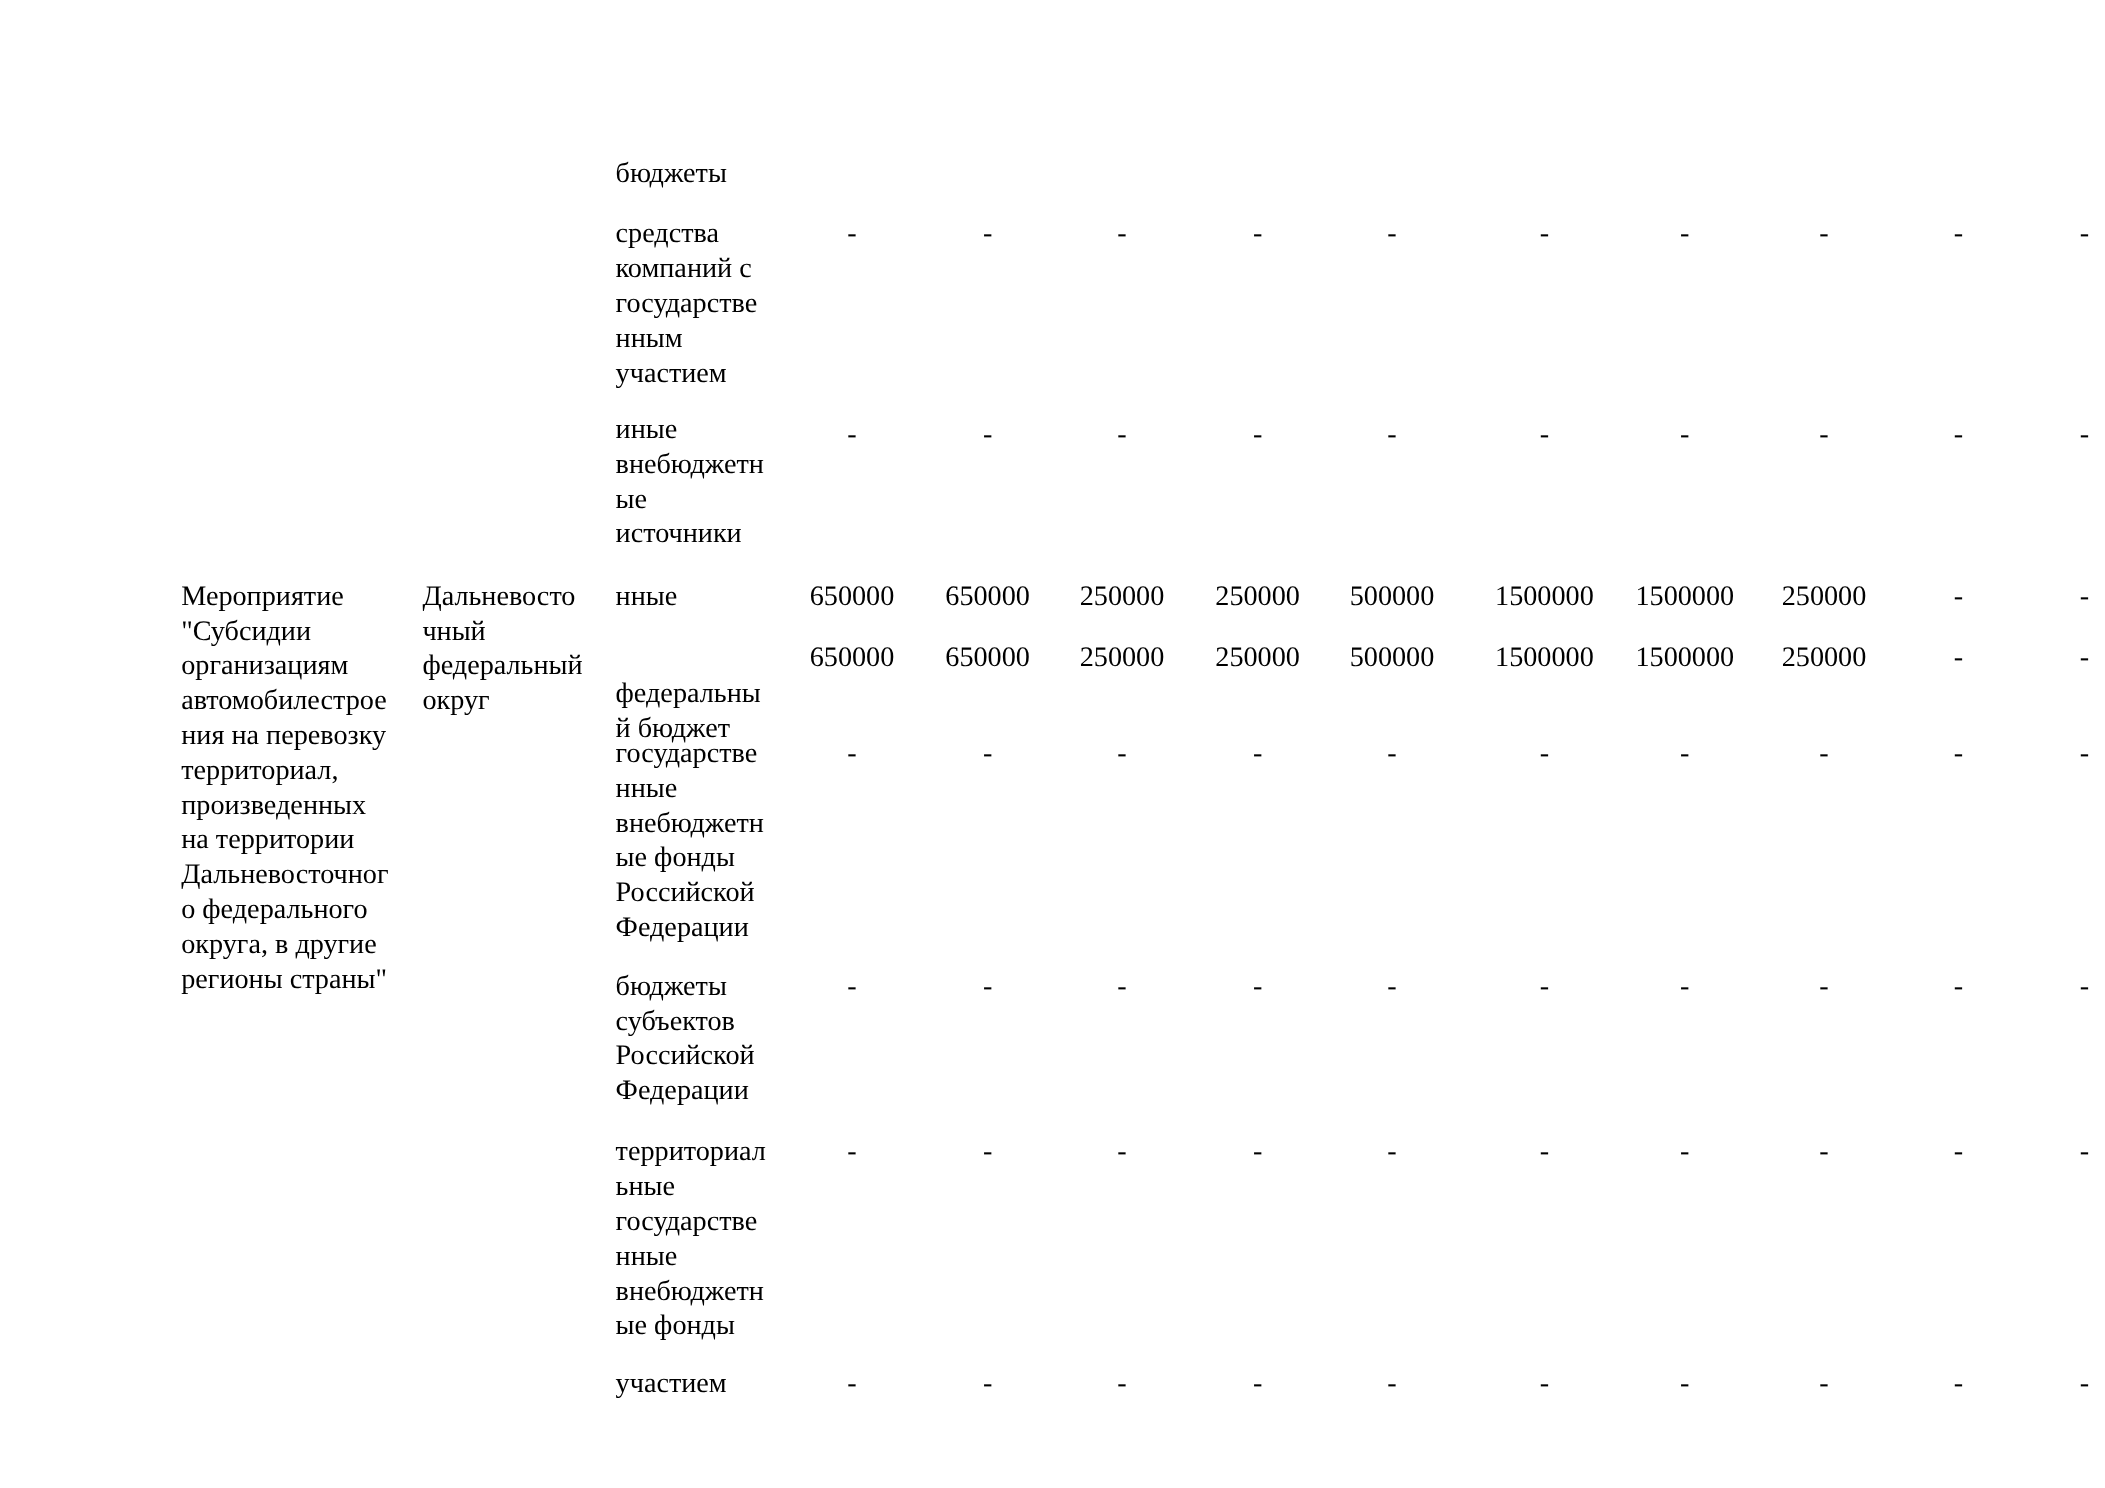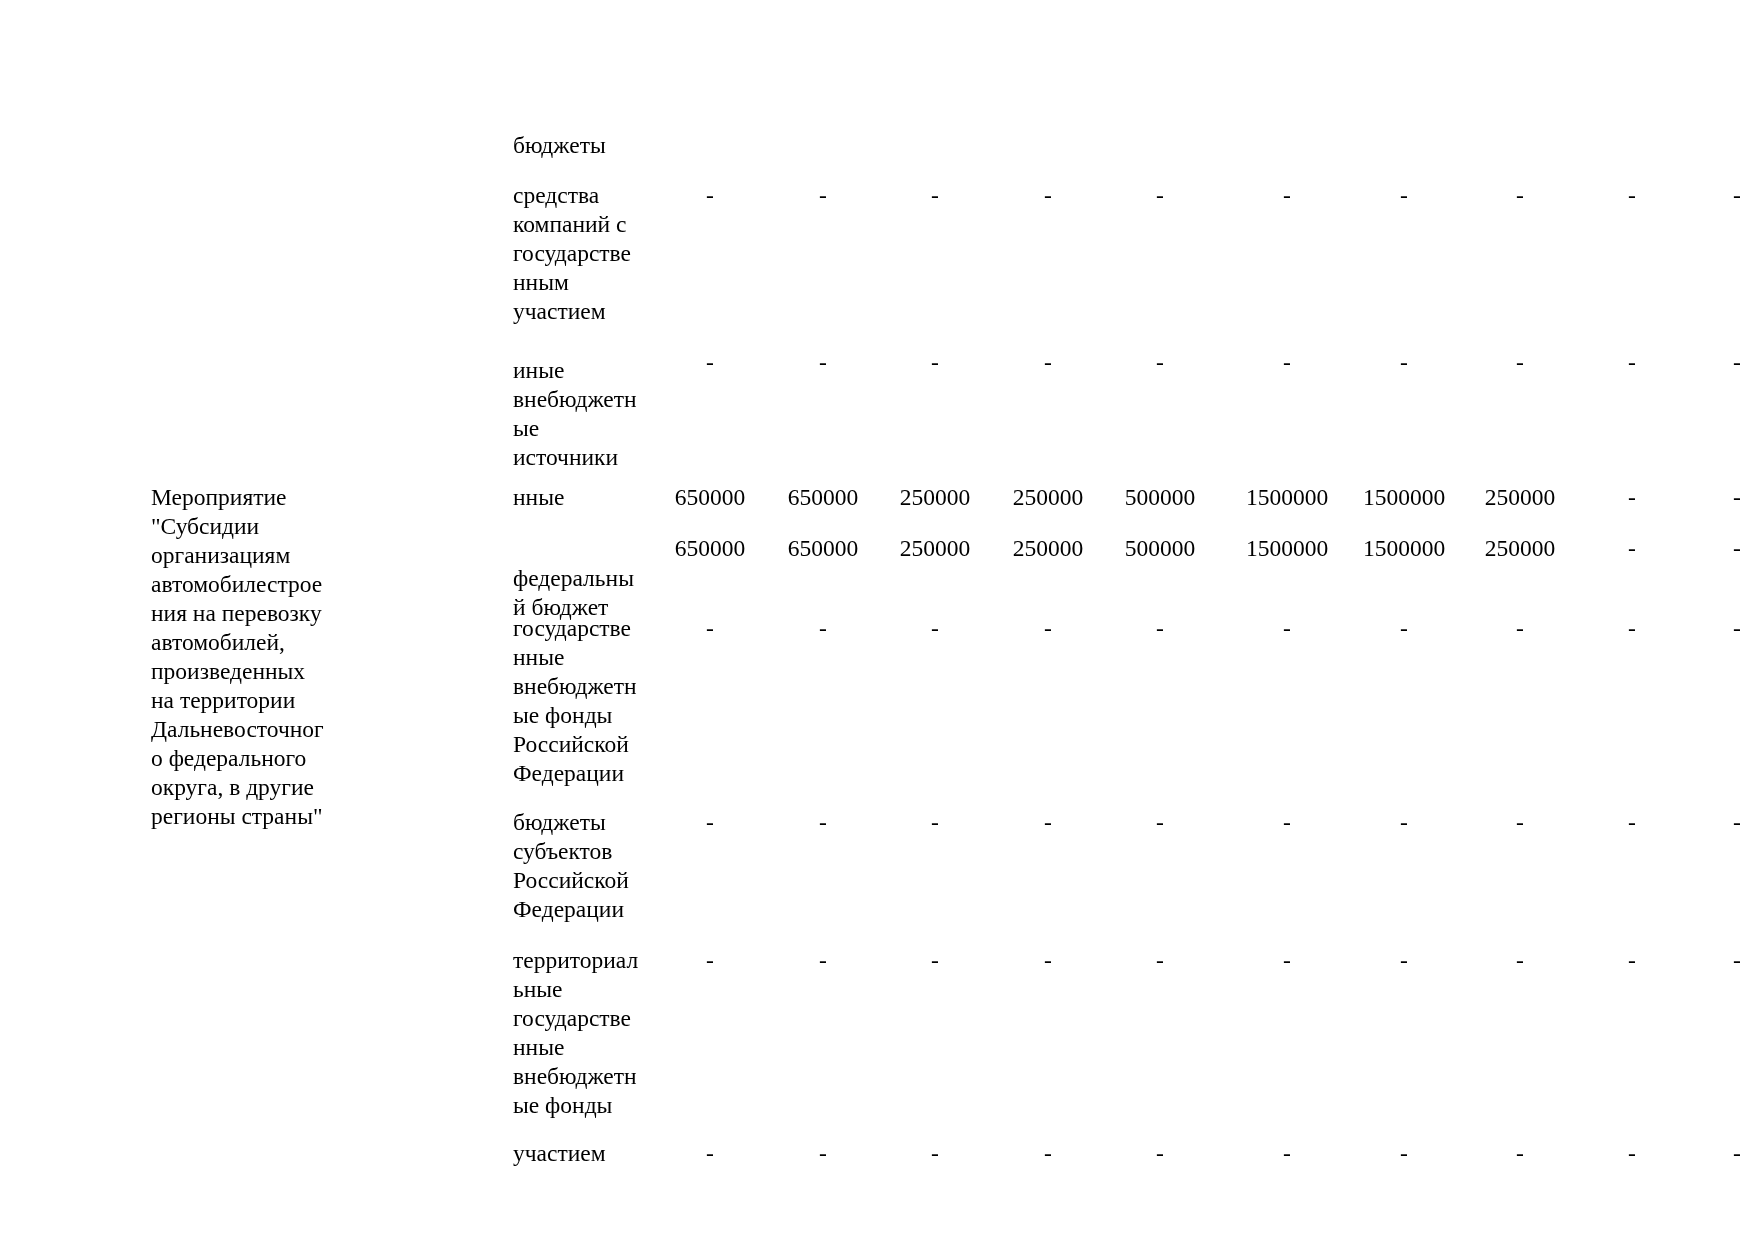--- a/index.html
+++ b/index.html
@@ -17,45 +17,49 @@
 </style>
 </head>
 <body>
 
 <div class="page">
   <div class="cell measure" style="top:483px">Мероприятие
 "Субсидии
 организациям
 автомобилестрое
 ния на перевозку
-автомобилей,
+территориал,
 произведенных
 на территории
 Дальневосточног
 о федерального
 округа, в другие
 регионы страны"</div>
+  <div class="cell region" style="top:483px">Дальневосто
+чный
+федеральный
+округ</div>
   <div id="rows">
       <div class="cell source" style="top: 131px;">бюджеты</div>
       <div class="cell source" style="top: 181px;">средства
 компаний с
 государстве
 нным
 участием</div>
       <div class="num" style="top: 181px; left: 710px;">-</div>
       <div class="num" style="top: 181px; left: 823px;">-</div>
       <div class="num" style="top: 181px; left: 935px;">-</div>
       <div class="num" style="top: 181px; left: 1048px;">-</div>
       <div class="num" style="top: 181px; left: 1160px;">-</div>
       <div class="num" style="top: 181px; left: 1287px;">-</div>
       <div class="num" style="top: 181px; left: 1404px;">-</div>
       <div class="num" style="top: 181px; left: 1520px;">-</div>
       <div class="num" style="top: 181px; left: 1632px;">-</div>
       <div class="num" style="top: 181px; left: 1737px;">-</div>
-      <div class="cell source" style="top: 356px; font-family: Liberation Serif, serif;">иные
+      <div class="cell source" style="top: 344px; font-family: Liberation Serif, serif;">иные
 внебюджетн
 ые
 источники</div>
       <div class="num" style="top: 348px; left: 710px;">-</div>
       <div class="num" style="top: 348px; left: 823px;">-</div>
       <div class="num" style="top: 348px; left: 935px;">-</div>
       <div class="num" style="top: 348px; left: 1048px;">-</div>
       <div class="num" style="top: 348px; left: 1160px;">-</div>
       <div class="num" style="top: 348px; left: 1287px;">-</div>
       <div class="num" style="top: 348px; left: 1404px;">-</div>

